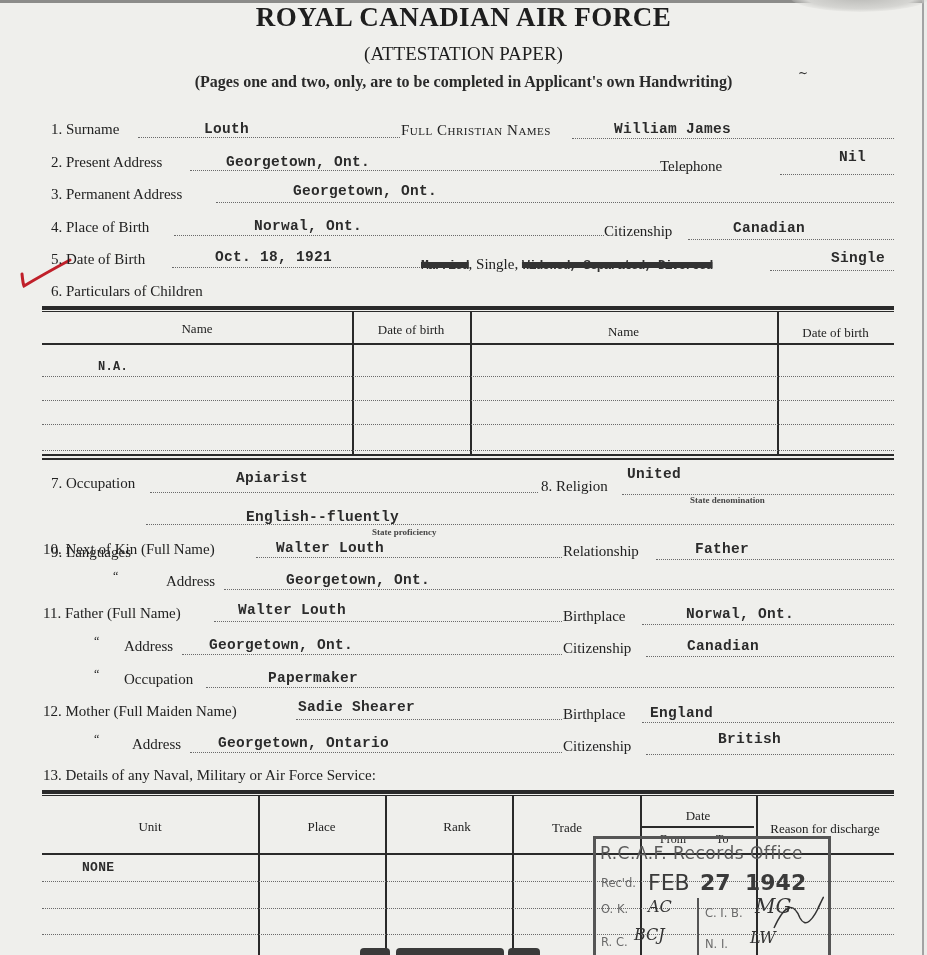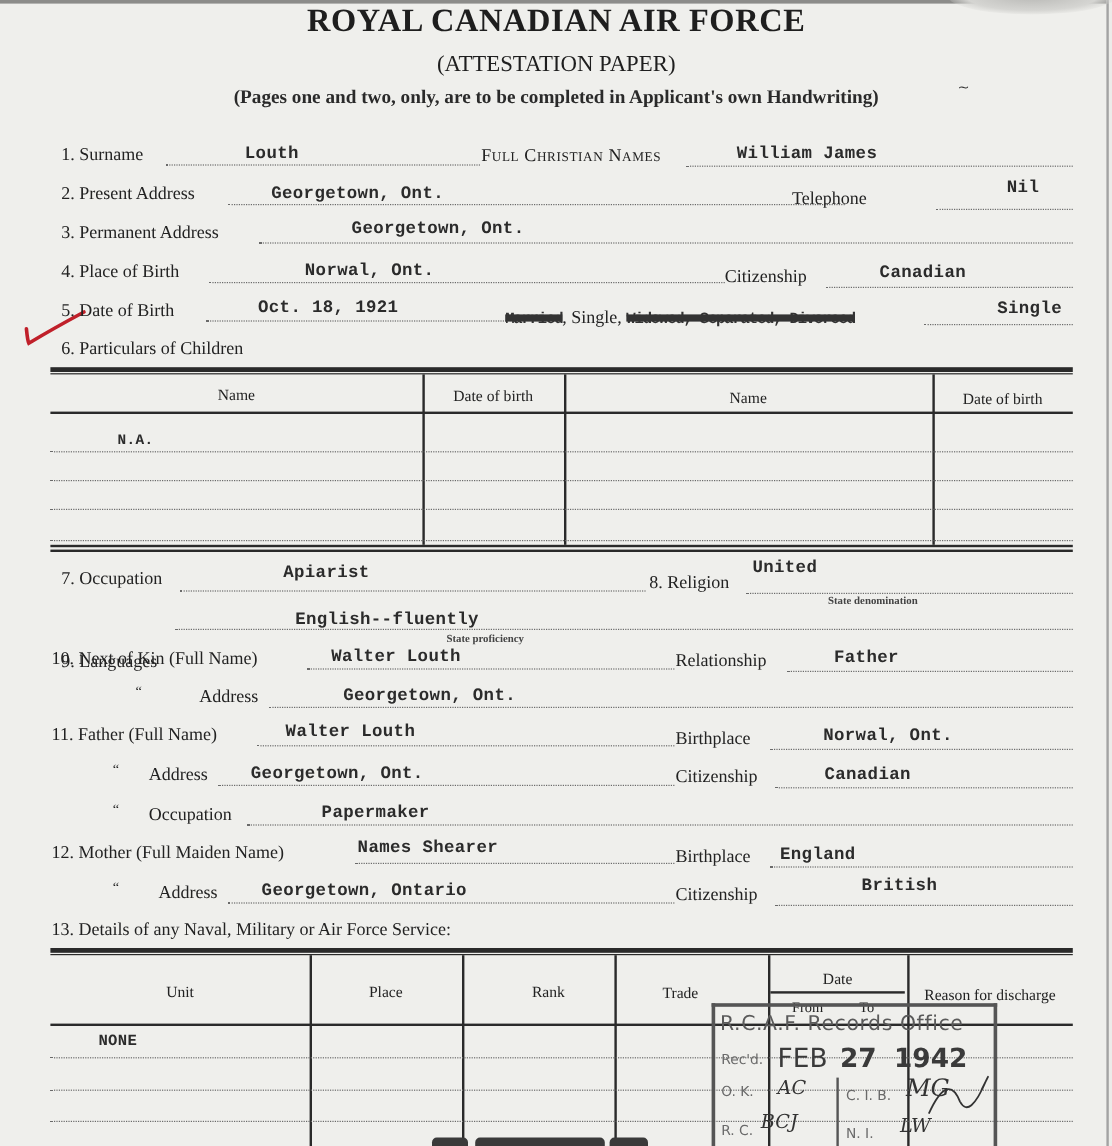--- a/index.html
+++ b/index.html
@@ -170,21 +170,21 @@
   <div class="dots" style="left:646px;top:656px;width:248px;"></div>
   <div class="abs typed" style="left:687px;top:638px;">Canadian</div>
 
   <div class="abs lbl" style="left:94px;top:667px;font-size:12px;">“</div>
   <div class="abs lbl" style="left:124px;top:671px;">Occupation</div>
   <div class="dots" style="left:206px;top:687px;width:688px;"></div>
   <div class="abs typed" style="left:268px;top:670px;">Papermaker</div>
 
   <div class="abs lbl" style="left:43px;top:703px;">12. Mother (Full Maiden Name)</div>
   <div class="dots" style="left:296px;top:719px;width:266px;"></div>
-  <div class="abs typed" style="left:298px;top:699px;">Names Shearer</div>
+  <div class="abs typed" style="left:298px;top:699px;">Sadie Shearer</div>
   <div class="abs lbl" style="left:563px;top:706px;">Birthplace</div>
   <div class="dots" style="left:642px;top:722px;width:252px;"></div>
   <div class="abs typed" style="left:650px;top:705px;">England</div>
 
   <div class="abs lbl" style="left:94px;top:732px;font-size:12px;">“</div>
   <div class="abs lbl" style="left:132px;top:736px;">Address</div>
   <div class="dots" style="left:190px;top:752px;width:372px;"></div>
   <div class="abs typed" style="left:218px;top:735px;">Georgetown, Ontario</div>
   <div class="abs lbl" style="left:563px;top:738px;">Citizenship</div>
   <div class="dots" style="left:646px;top:754px;width:248px;"></div>

